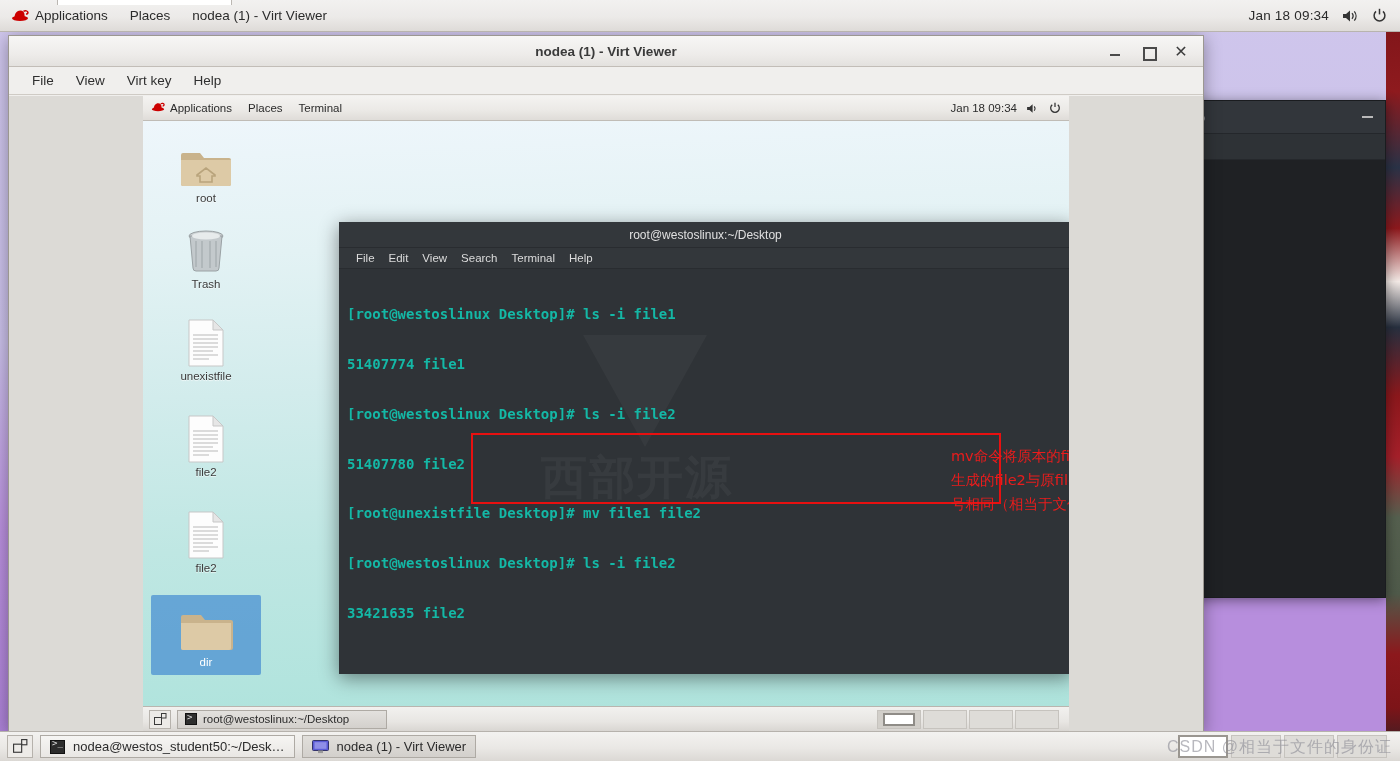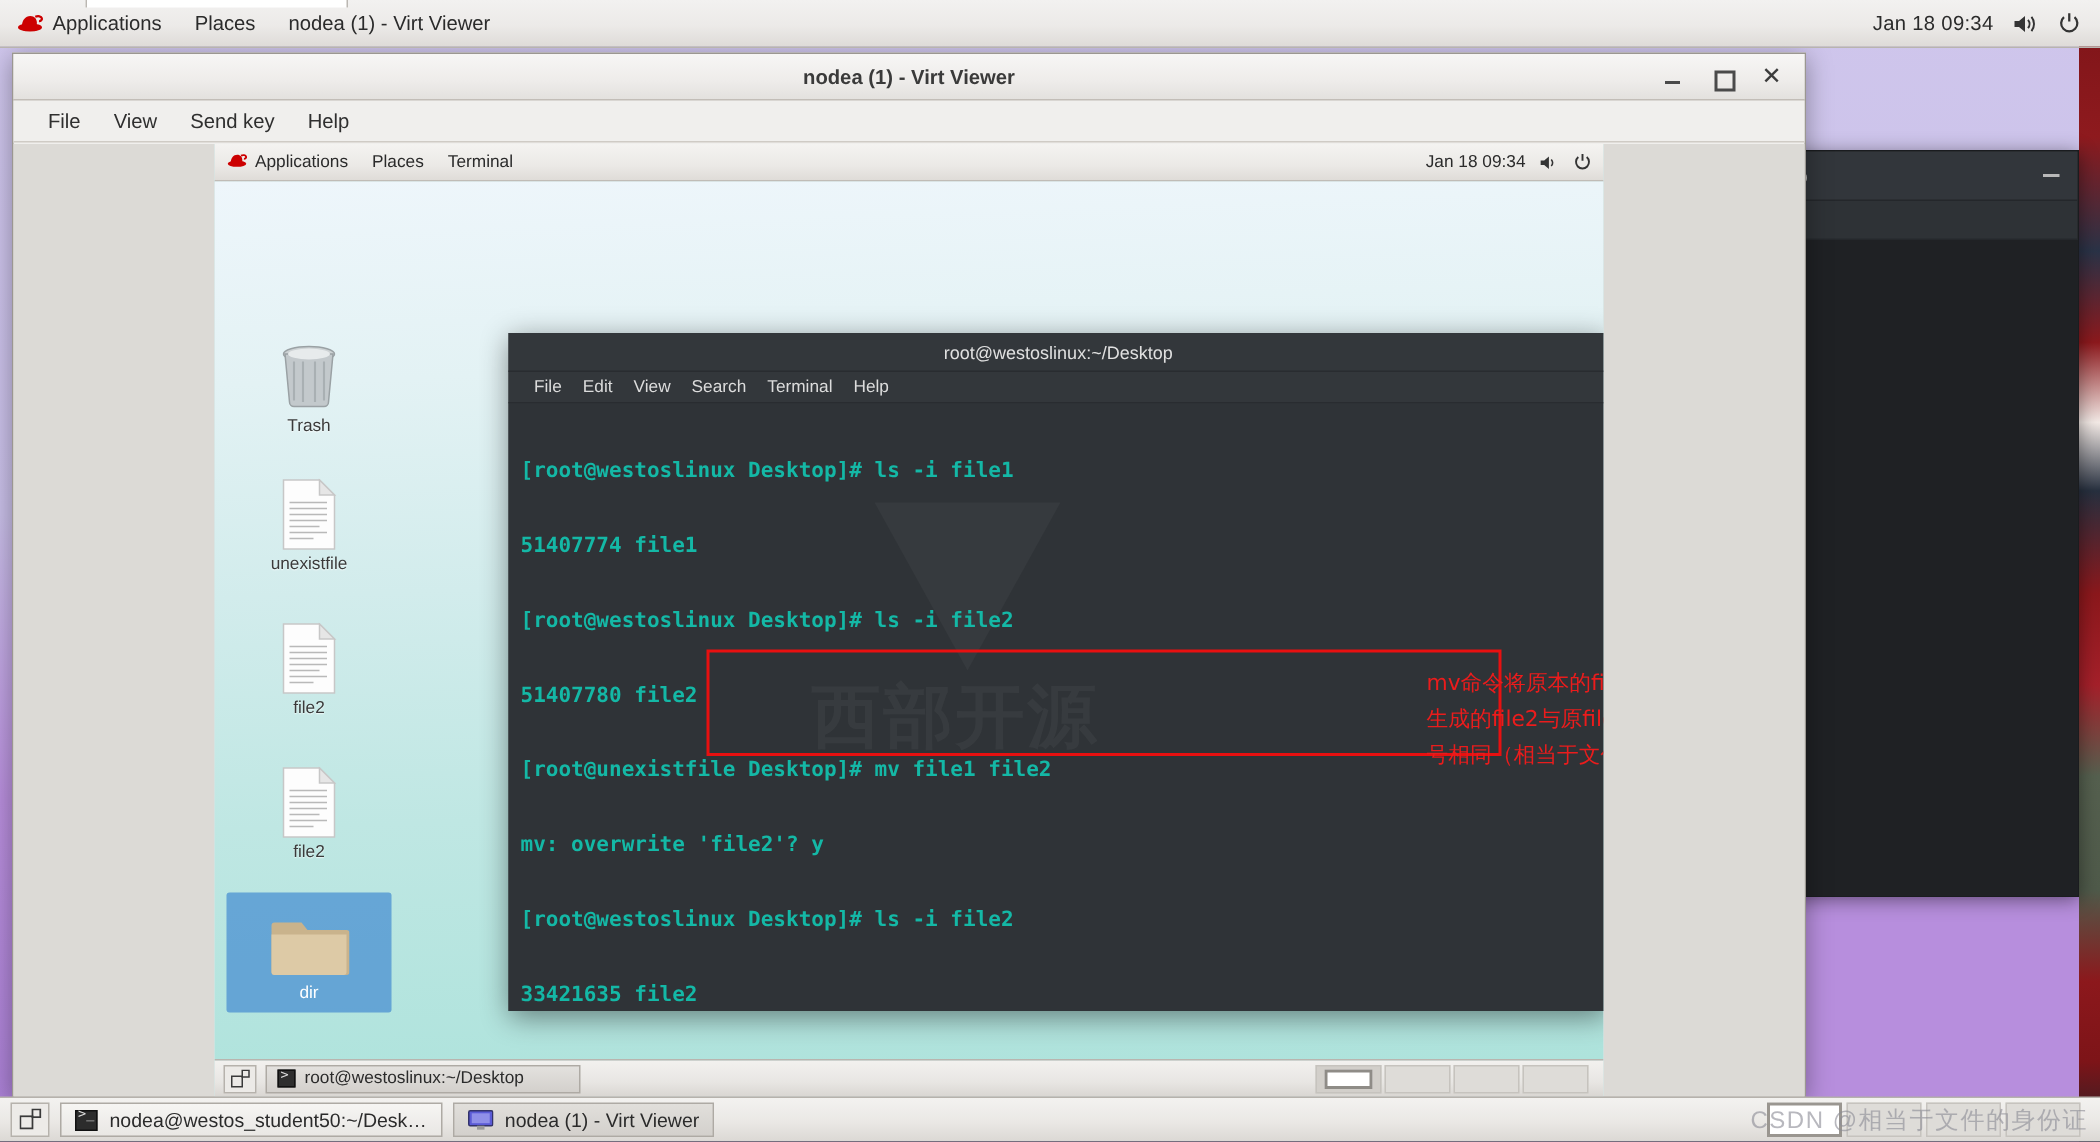--- a/index.html
+++ b/index.html
@@ -287,21 +287,21 @@
       <span class="label">nodea (1) - Virt Viewer</span>
       <div class="vv-btns">
         <span class="vv-btn min"></span>
         <span class="vv-btn max"></span>
         <span class="vv-btn close">✕</span>
       </div>
     </div>
     <div class="vv-menu">
       <div class="m">File</div>
       <div class="m">View</div>
-      <div class="m">Send key</div>
+      <div class="m">Virt key</div>
       <div class="m">Help</div>
     </div>
 
     <div class="vv-stage">
 
       <div class="guest">
 
         <div class="guest-panel">
           <div class="gp-item">
             <span>
@@ -331,20 +331,30 @@
               <svg width="12" height="12" viewBox="0 0 15 15">
                 <path d="M4 3.4 a5.4 5.4 0 1 0 7 0" stroke="#343434" stroke-width="1.6" fill="none"></path>
                 <line x1="7.5" y1="0.8" x2="7.5" y2="6.4" stroke="#343434" stroke-width="1.6"></line>
               </svg>
             </span>
           </div>
         </div>
 
         <div class="guest-desktop">
 
+          <div class="dicon" style="left:16px; top:14px;">
+            <div class="glyph">
+              <svg width="52" height="44" viewBox="0 0 52 44">
+                <path d="M3 8 h17 l4 5 h25 a2 2 0 0 1 2 2 v24 a2 2 0 0 1-2 2 H3 a2 2 0 0 1-2-2 V10 a2 2 0 0 1 2-2z" fill="#c9b38c"></path>
+                <path d="M1 15 h50 v24 a2 2 0 0 1-2 2 H3 a2 2 0 0 1-2-2 z" fill="#ddcaa6"></path>
+                <path d="M17 30 l9-7 9 7 v1 h-3 v6 h-12 v-6 h-3z" fill="none" stroke="#b9a47c" stroke-width="1.6"></path>
+              </svg>
+            </div>
+            <div class="cap">root</div>
+          </div>
 
           <div class="dicon" style="left:16px; top:192px;">
             <div class="glyph">
               <svg width="38" height="48" viewBox="0 0 38 48">
                 <path d="M2 1 h24 l10 10 v36 H2z" fill="#fdfdfd" stroke="#c7c7c7"></path>
                 <path d="M26 1 v10 h10z" fill="#e6e6e6" stroke="#c7c7c7"></path>
                 <g stroke="#b9b9b9" stroke-width="1">
                   <line x1="6" y1="16" x2="31" y2="16"></line>
                     <line x1="6" y1="20" x2="31" y2="20"></line>
                   <line x1="6" y1="24" x2="31" y2="24"></line>
@@ -435,21 +445,20 @@
               <div class="gterm-watermark">
                 <span class="tri"></span>
                 <span>西部开源</span>
               </div>
               <div class="gterm-lines">
                 <div>[root@westoslinux Desktop]# ls -i file1</div>
                 <div>51407774 file1</div>
                 <div>[root@westoslinux Desktop]# ls -i file2</div>
                 <div>51407780 file2</div>
                 <div>[root@unexistfile Desktop]# mv file1 file2</div>
-                <div>mv: overwrite 'file2'? y</div>
                 <div>[root@westoslinux Desktop]# ls -i file2</div>
                 <div>33421635 file2</div>
                 
               </div>
             </div>
           </div>
 
           <div class="redbox"></div>
           <div class="redtext">mv命令将原本的file2覆盖，新生成的file2与原file1文件的节点号相同（相当于文件的身份证）</div>
 

